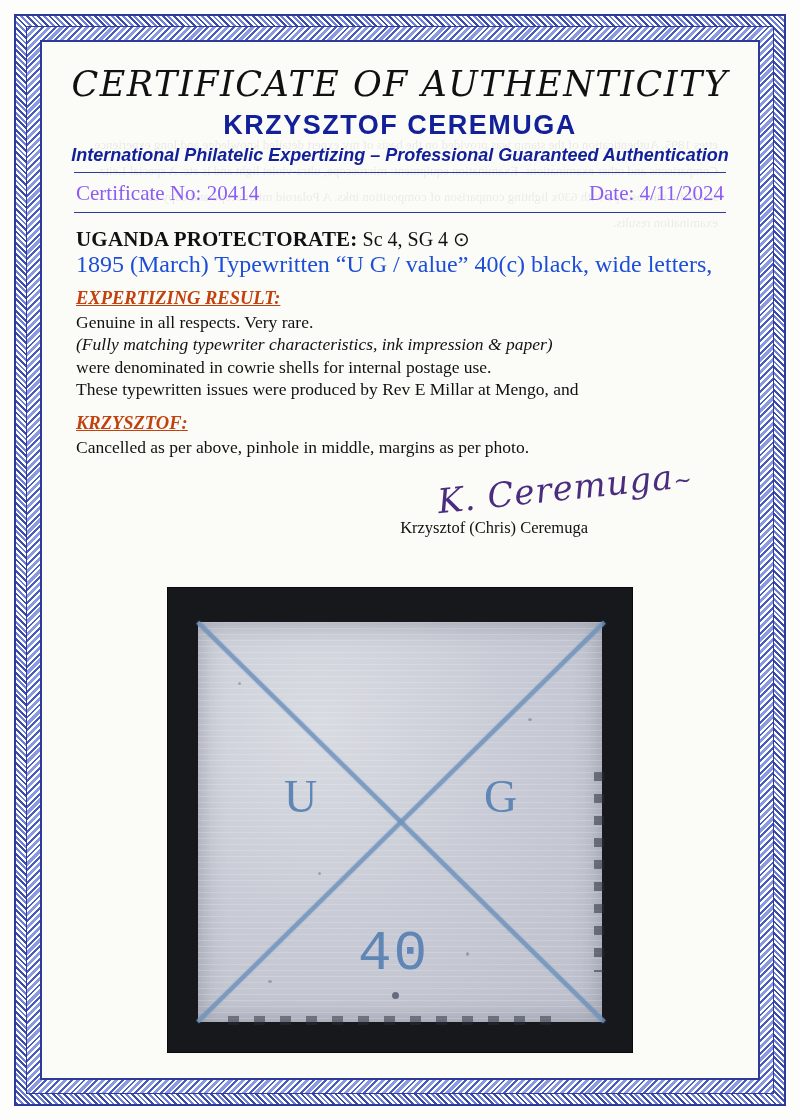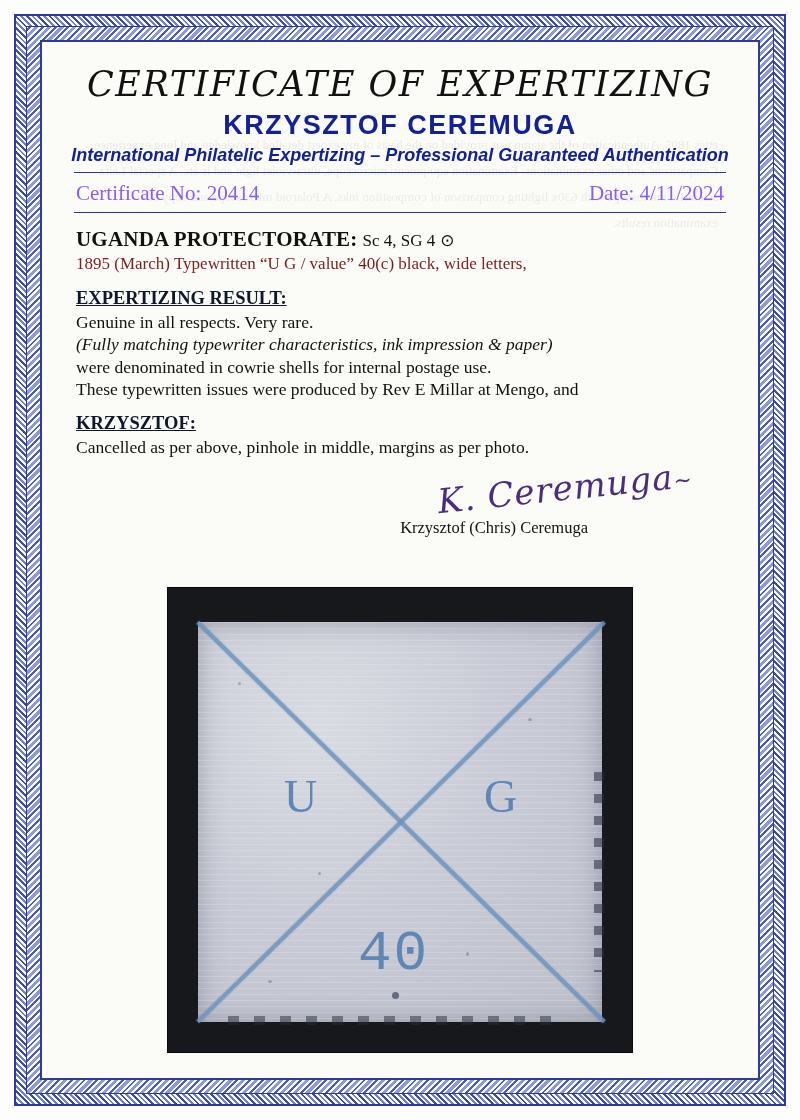--- a/index.html
+++ b/index.html
@@ -135,32 +135,33 @@
     font-size: 20px;
     color: #111;
     margin: 2px 0 1px 0;
   }
   .hdr-line .country {
     font-family: "Liberation Serif", serif;
     font-weight: bold;
     font-size: 21px;
     letter-spacing: 0.2px;
   }
-  .hdr-line .cat { font-size: 17px; margin-top: 12px; }
+  .hdr-line .cat { font-size: 20px; margin-top: 12px; }
 
   .desc {
-    font-size: 17px;
+    font-size: 24px;
     line-height: 22.5px;
-    color: #7f1d1d;
+    color: #1d4ed8;
   }
 
   .section-head {
     font-weight: bold;
+    font-style: italic;
     font-size: 18.5px;
-    color: #0f172a;
+    color: #c2410c;
     margin: 12px 0 2px 0;
     text-decoration: none;
   }
   .section-head u { text-decoration: underline; }
 
   .line { font-size: 17.5px; line-height: 22.5px; color: #111; }
   .line.italic { font-style: italic; }
 
   
   .sign-area {
@@ -296,21 +297,21 @@
   <div class="frame-mid"></div>
 
   <div class="frame-inner">
 
     <div class="ghost">
       ettes 1895. Authentication of the stamp was provided on the basis of my expert detailed knowledge and long experience. Comparisons and other examinations. Examination equipment: microscope, ultra-violet light and is etc. A special Leitz scientific microscope with 630x lighting comparison of composition inks. A Polaroid microscope and copy of examination results.
     </div>
 
     <div class="content">
 
-      <div class="cert-title">CERTIFICATE OF EXPERTIZING</div>
+      <div class="cert-title">CERTIFICATE OF AUTHENTICITY</div>
       <div class="cert-name">KRZYSZTOF  CEREMUGA</div>
       <div class="cert-sub">International Philatelic Expertizing – Professional Guaranteed Authentication</div>
 
       <hr class="rule">
 
       <div class="meta-row">
         <div>
           <span>Certificate No:</span>
           <span>20414</span>
         </div>

